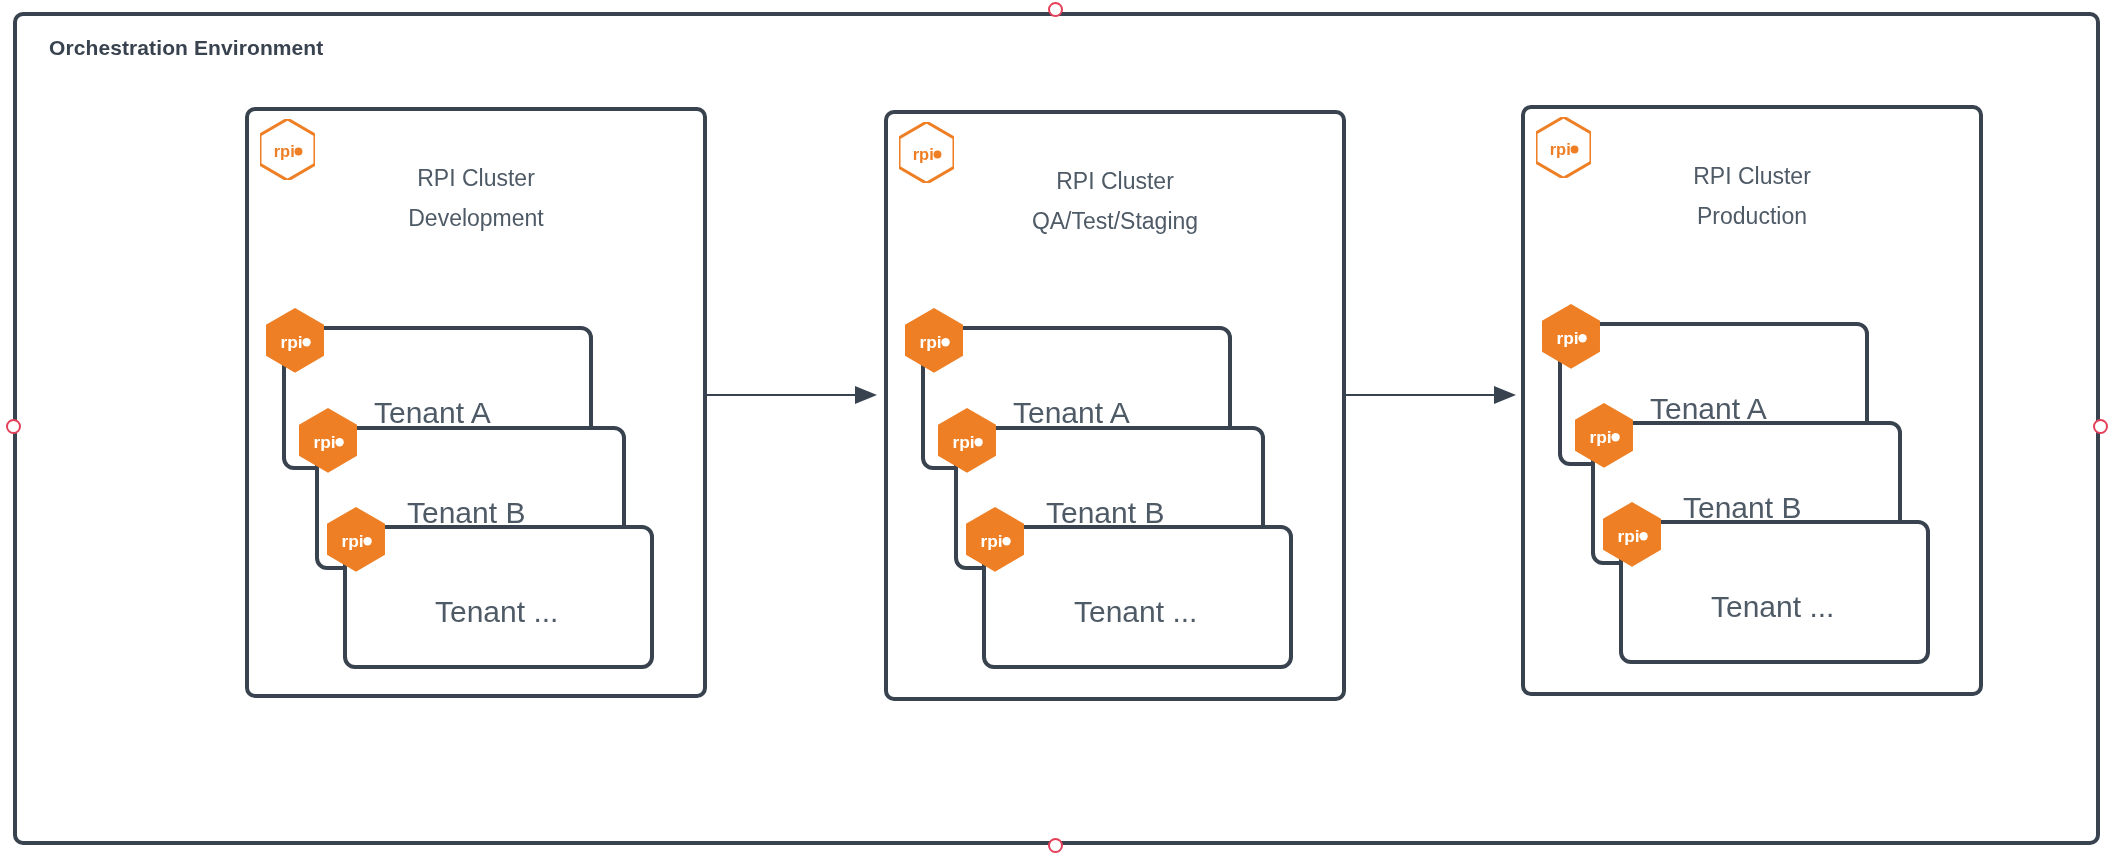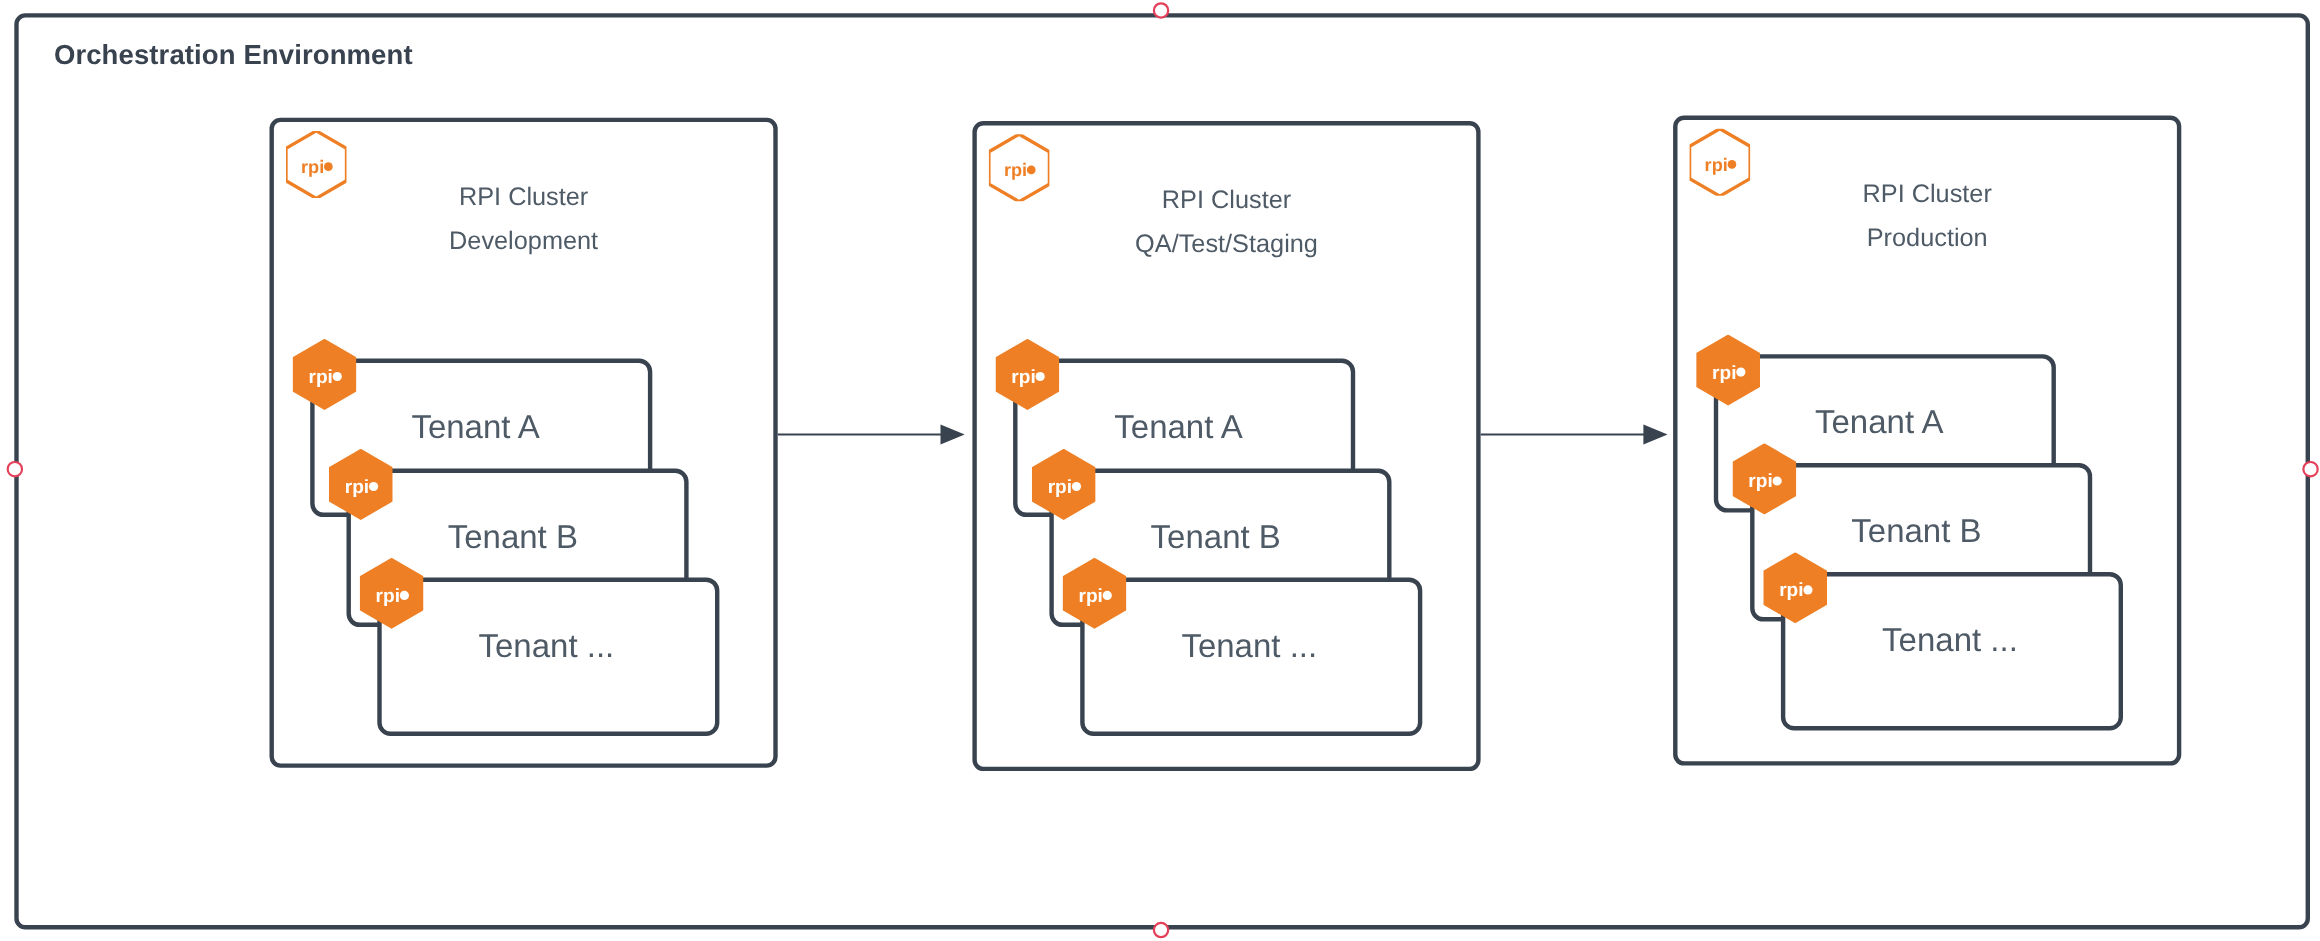--- a/index.html
+++ b/index.html
@@ -27,21 +27,21 @@
     height: 833px;
     box-sizing: border-box;
     border: 4px solid #39434F;
     border-radius: 10px;
     background: #ffffff;
   }
   .outer-title {
     position: absolute;
     left: 32px;
     top: 20px;
-    font-size: 25px;
+    font-size: 21px;
     font-weight: bold;
     color: #39434F;
     letter-spacing: 0.1px;
     white-space: nowrap;
   }
 
   
   .handle {
     position: absolute;
     width: 15px;
@@ -83,20 +83,21 @@
     box-sizing: border-box;
     border: 4px solid #39434F;
     border-radius: 12px;
     background: #ffffff;
   }
   .tenant-label {
     position: absolute;
     font-size: 30px;
     color: #4E5A66;
     white-space: nowrap;
+    margin-top: 24px;
   }
 
   
   .arrow { position: absolute; }
   .arrow svg { display: block; overflow: visible; }
 </style>
 </head>
 <body>
 
 <div id="canvas">

